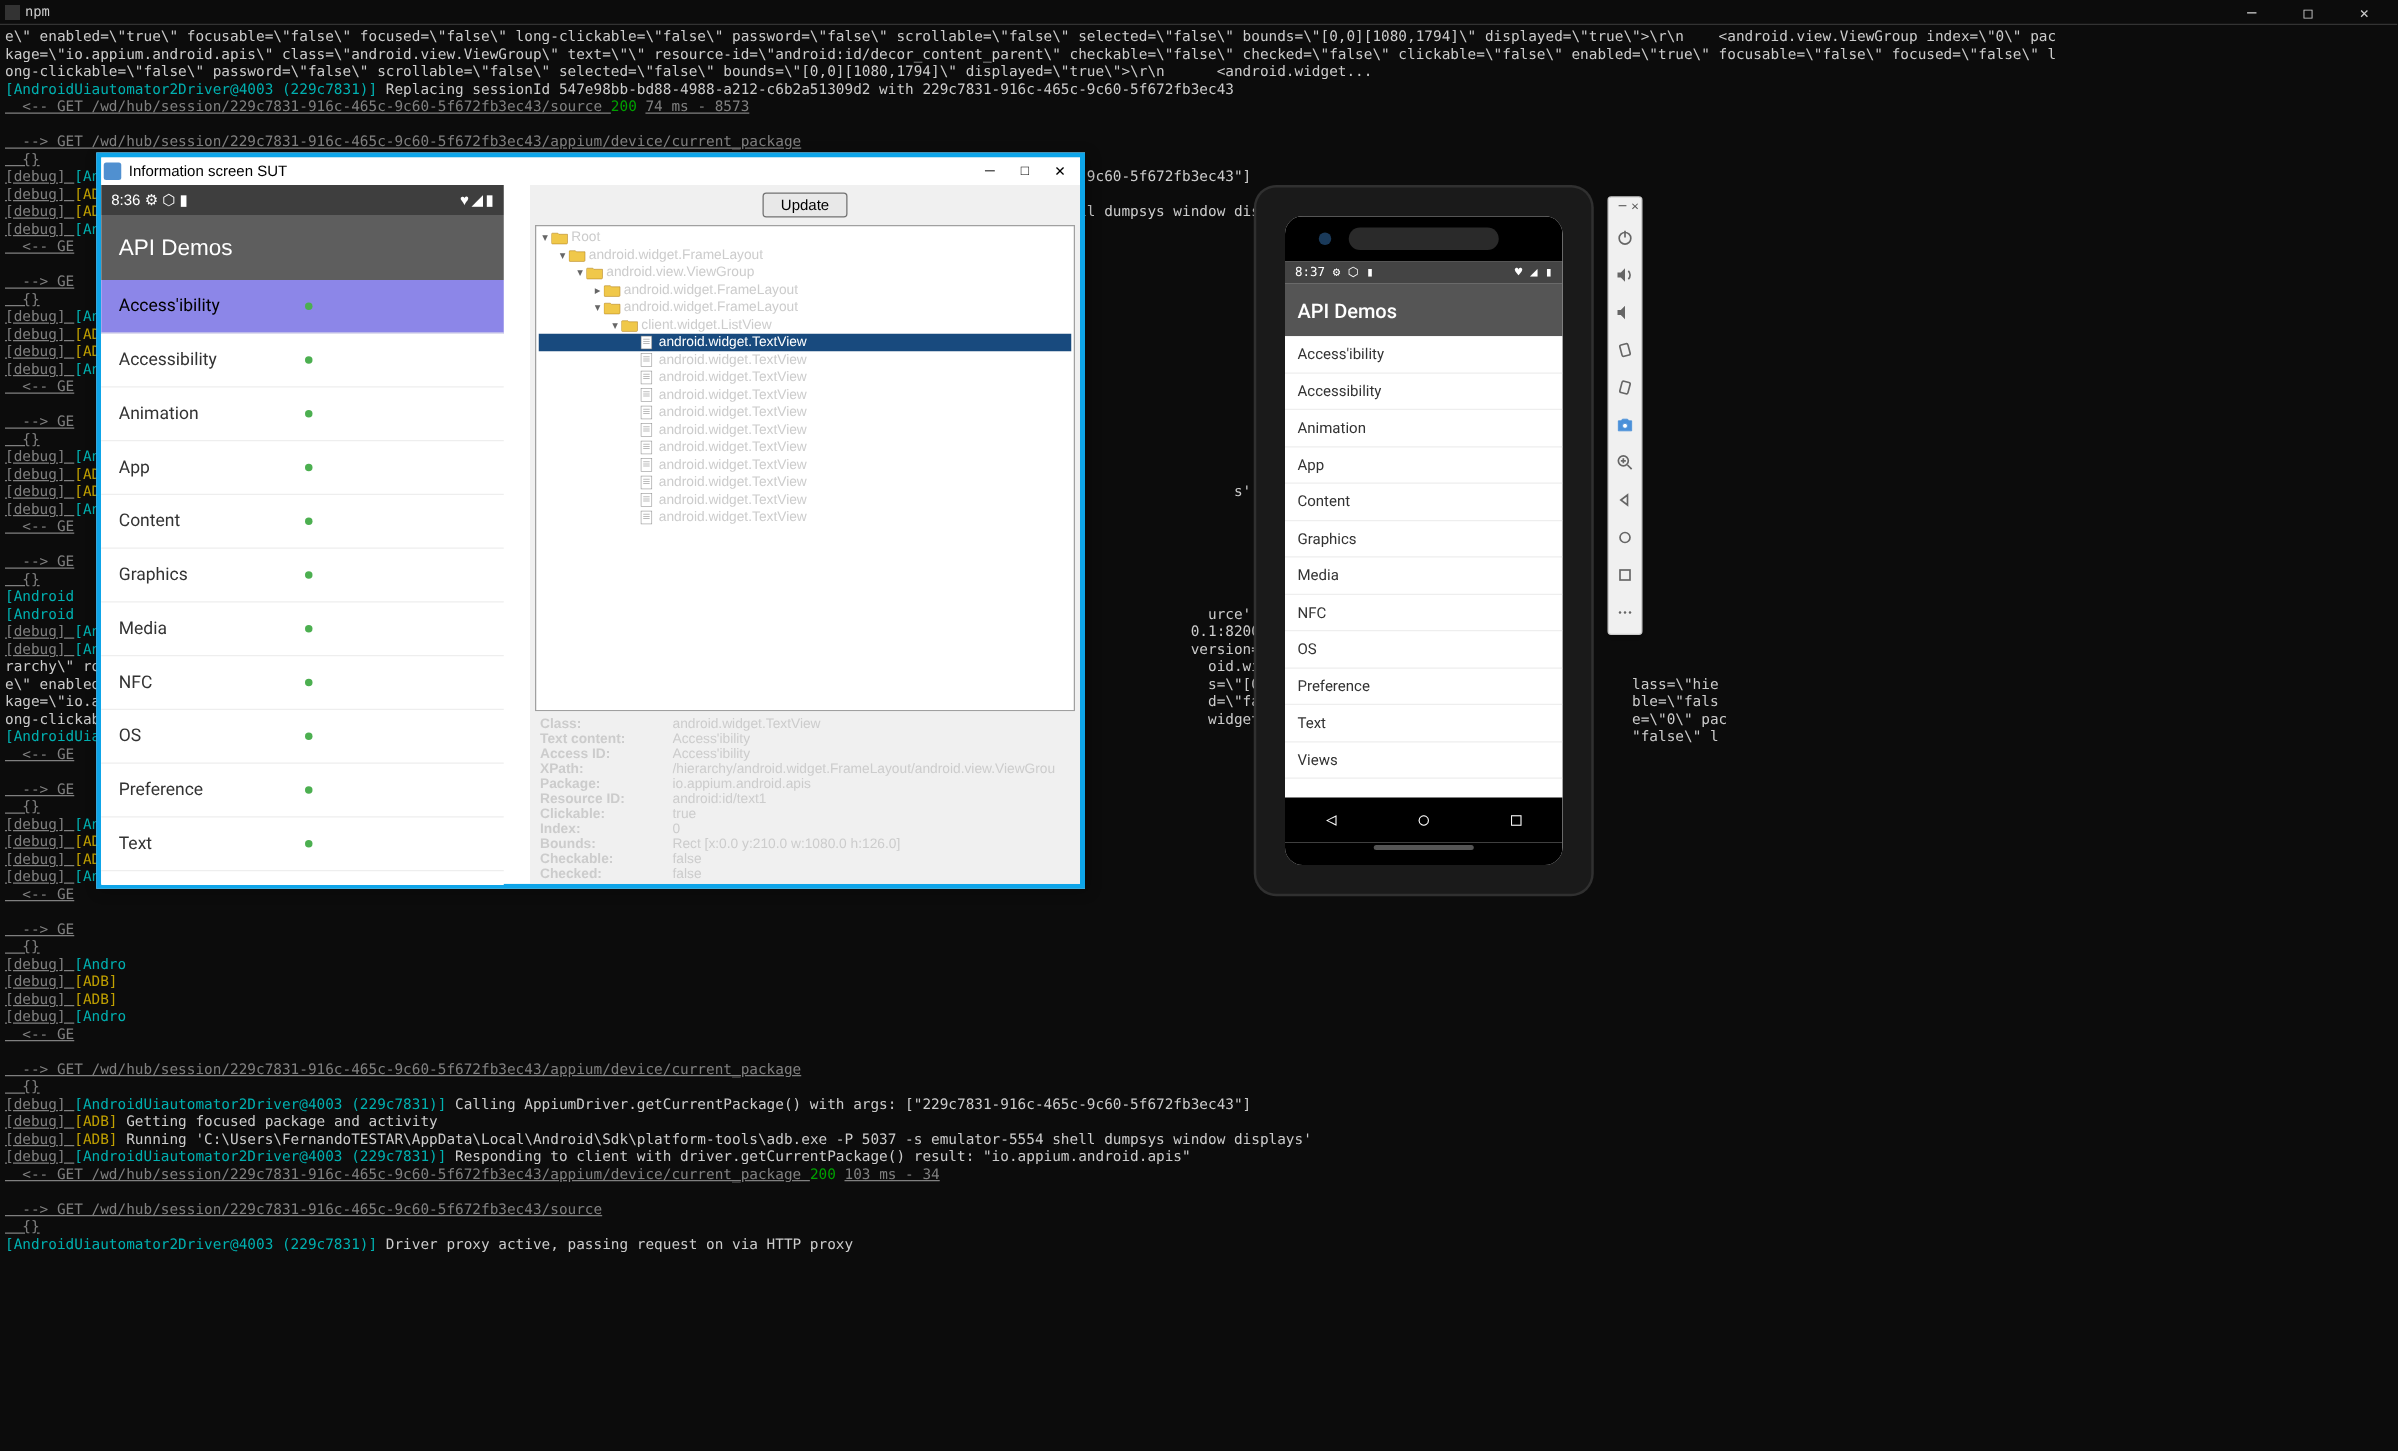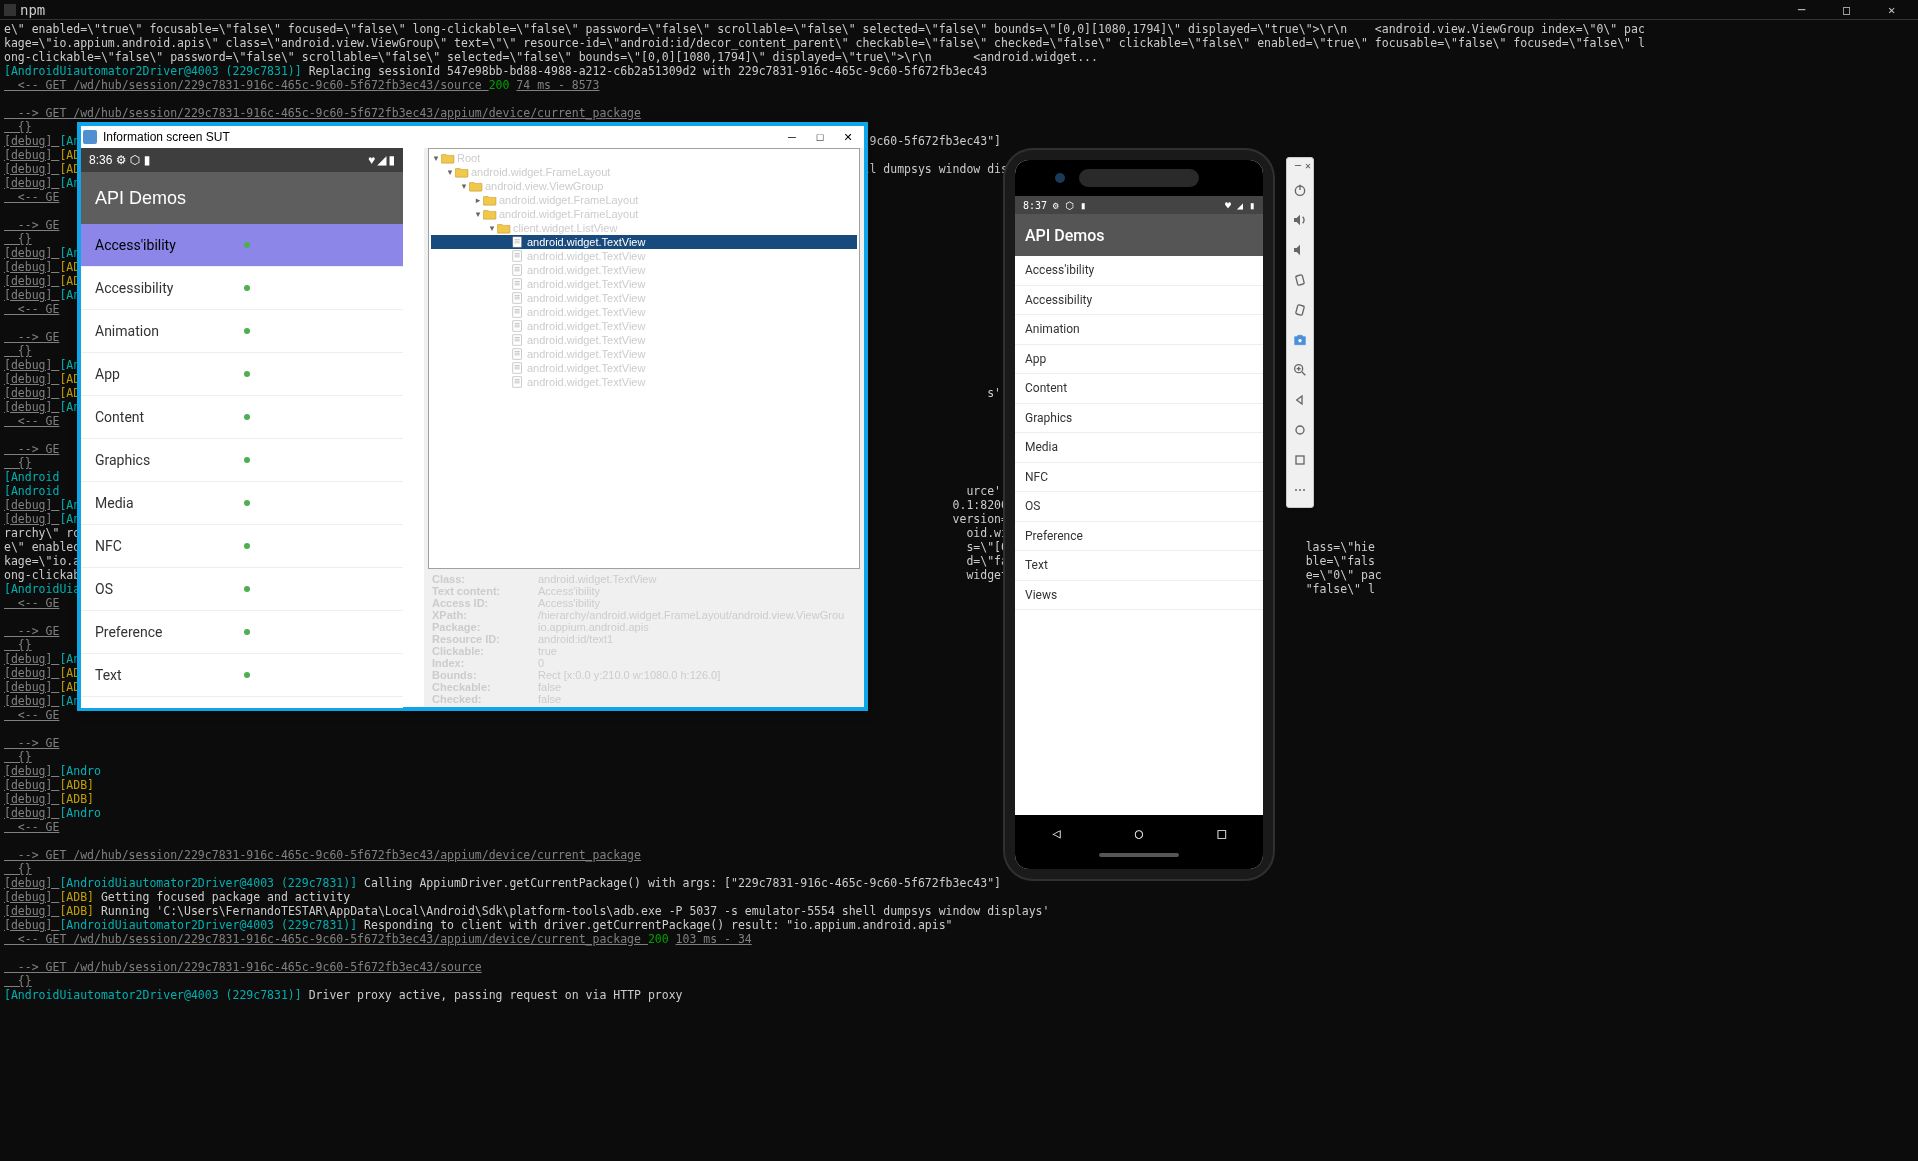--- a/index.html
+++ b/index.html
@@ -1,20 +1,20 @@
 <!DOCTYPE html>
 <html><head>
 <meta charset="utf-8">
 <style>
 * { box-sizing: border-box; margin: 0; padding: 0; }
 body { background: #0c0c0c; font-family: Consolas, monospace; font-size: 12px; color: #ccc; width: 1918px; height: 1161px; overflow: hidden; position: relative; }
 
 
 .terminal-titlebar { background: #0c0c0c; height: 20px; display: flex; align-items: center; justify-content: space-between; padding: 0 4px; border-bottom: 1px solid #333; }
-.terminal-titlebar .left { display: flex; align-items: center; gap: 4px; color: #ccc; font-size: 14px; }
+.terminal-titlebar .left { display: flex; align-items: center; gap: 4px; color: #ccc; font-size: 11px; }
 .terminal-titlebar .icon-box { width: 12px; height: 12px; background: #333; display: inline-block; }
 .terminal-titlebar .right { display: flex; }
 .terminal-titlebar .win-btn { width: 45px; height: 20px; display: flex; align-items: center; justify-content: center; color: #ccc; }
 .terminal { padding: 2px 4px; white-space: pre; font-size: 11.5px; line-height: 14px; overflow: hidden; }
 .t-cyan { color: #00b0b0; }
 .t-yellow { color: #c0a000; }
 .t-green { color: #00a000; }
 .t-gray { color: #808080; text-decoration: underline; }
 .t-white { color: #ccc; }
 
@@ -46,21 +46,21 @@
 .tree-node .toggle { width: 10px; font-size: 9px; color: #666; text-align: center; }
 .tree-node .folder { width: 14px; height: 12px; margin-right: 2px; display: inline-block; }
 .tree-node .folder svg { width: 14px; height: 12px; }
 .tree-node.selected { background: #184a7e; color: #fff; }
 .sut-details { background: #f0f0f0; padding: 4px 8px 2px 8px; font-size: 11px; font-family: "Segoe UI", sans-serif; }
 .sut-details .row { display: flex; height: 12px; line-height: 12px; }
 .sut-details .row .k { width: 106px; font-weight: bold; }
 .sut-details .row .v { flex: 1; white-space: nowrap; overflow: hidden; }
 
 
-.emu-device { position: absolute; left: 1005px; top: 150px; width: 268px; height: 729px; background: #1a1a1a; border-radius: 28px; padding: 10px; box-shadow: 0 0 0 2px #303030; }
+.emu-device { position: absolute; left: 1005px; top: 150px; width: 268px; height: 565px; background: #1a1a1a; border-radius: 16px; padding: 23px; box-shadow: 0 0 0 2px #303030; }
 .emu-screen { width: 100%; height: 100%; background: #fff; border-radius: 14px; overflow: hidden; display: flex; flex-direction: column; }
 .emu-notch-bar { height: 36px; background: #000; display: flex; align-items: center; justify-content: center; position: relative; }
 .emu-notch { width: 120px; height: 18px; background: #2a2a2a; border-radius: 9px; position: relative; }
 .emu-notch::before { content:""; position:absolute; left: -24px; top: 4px; width: 10px; height: 10px; background: #1a3a5a; border-radius: 50%; }
 .emu-statusbar { height: 18px; background: #444; display: flex; align-items: center; justify-content: space-between; padding: 0 8px; color: #fff; font-size: 10px; }
 .emu-appbar { height: 42px; background: #555; display: flex; align-items: center; padding: 0 10px; color: #fff; font-size: 16px; font-weight: 500; font-family: Roboto, sans-serif; }
 .emu-list { flex: 1; background: #fff; overflow: hidden; }
 .emu-list-item { height: 29.5px; display: flex; align-items: center; padding: 0 10px; font-size: 12px; color: #333; border-bottom: 1px solid #eee; font-family: Roboto, sans-serif; }
 .emu-navbar { height: 36px; background: #000; display: flex; align-items: center; justify-content: space-around; color: #fff; }
 .emu-navbar span { font-size: 14px; }
@@ -151,20 +151,23 @@
               <span class="dot"></span>
             </div>
             <div class="device-list-item">
               <span>Text</span>
               <span class="dot"></span>
             </div>
           </div>
       </div>
     </div>
     <div class="sut-right">
+      <div class="sut-update-bar">
+        <button class="sut-update-btn">Update</button>
+      </div>
       <div class="sut-tree" id="sut-tree">
           <div class="tree-node" style="padding-left: 0px;">
             <span class="toggle">▾</span>
             <span class="folder"><svg viewBox="0 0 16 14">
                 <path d="M1 3h5l1 1h8v8a1 1 0 01-1 1H1a1 1 0 01-1-1V4a1 1 0 011-1z" fill="#f0c84a" stroke="#b08020" stroke-width="0.5"></path>
               </svg></span>
             <span>Root</span>
           </div>
           <div class="tree-node" style="padding-left: 14px;">
             <span class="toggle">▾</span>

